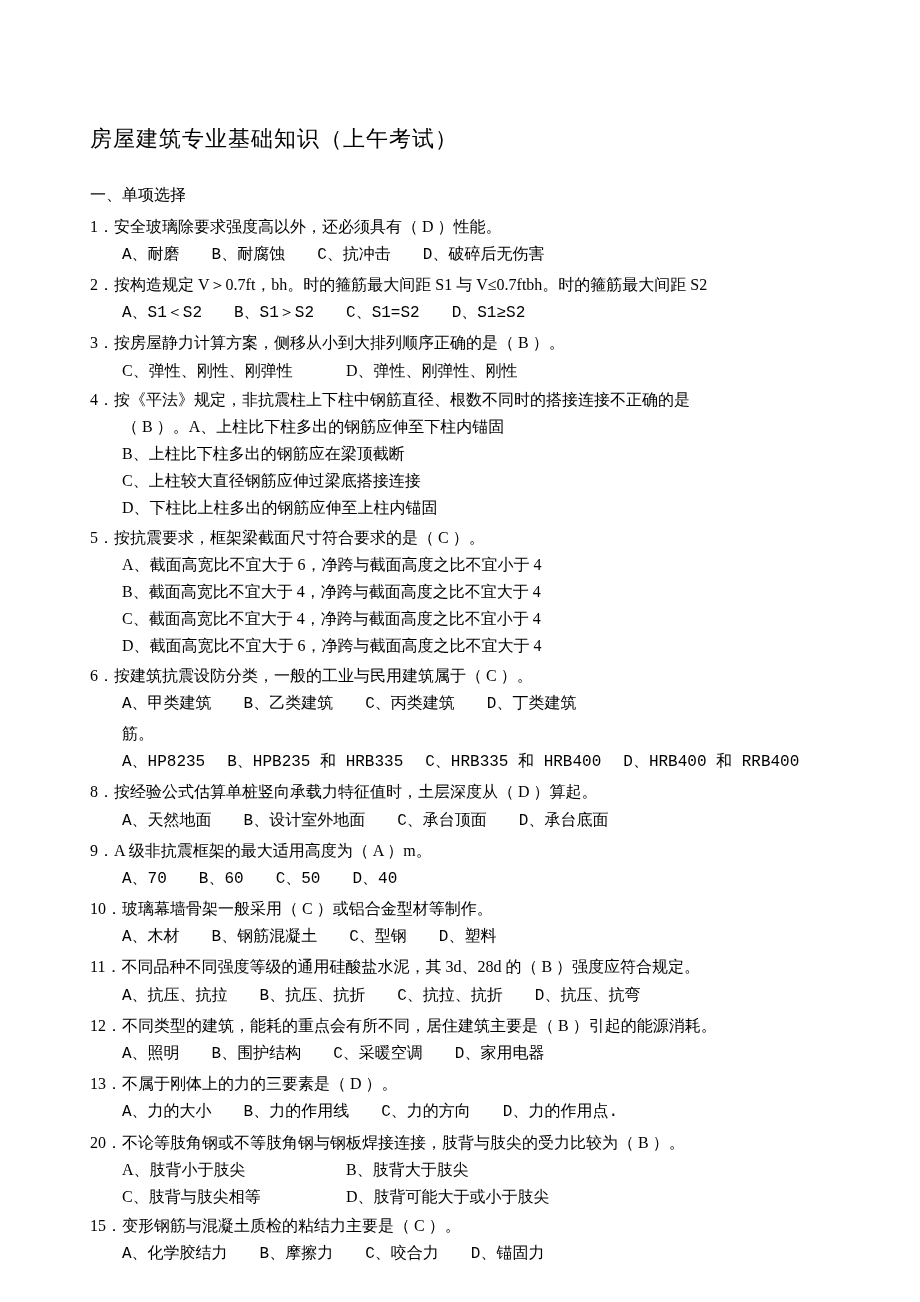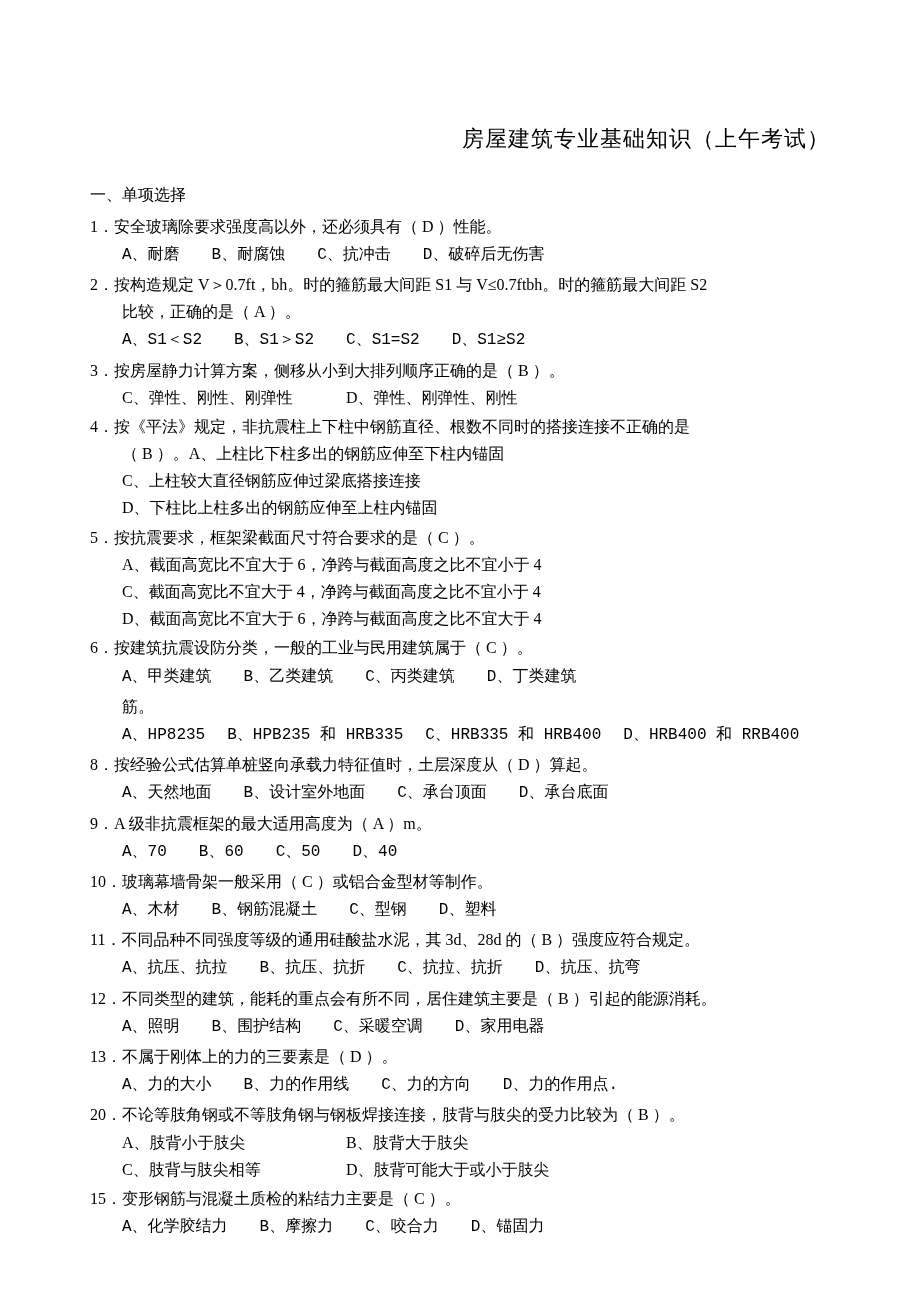--- a/index.html
+++ b/index.html
@@ -7,21 +7,21 @@
     font-size: 16px;
     line-height: 1.7;
     color: #000;
     background: #fff;
     width: 920px;
     margin: 0;
     padding: 120px 90px 60px 90px;
     box-sizing: border-box;
   }
   .title {
-    text-align: right;
+    text-align: left;
     font-size: 22px;
     margin-bottom: 24px;
     letter-spacing: 1px;
   }
   .section-head {
     margin-bottom: 4px;
   }
   .question {
     margin-bottom: 2px;
   }
@@ -61,21 +61,20 @@
   <div class="options">
     <span>A、耐磨</span>
     <span>B、耐腐蚀</span>
     <span>C、抗冲击</span>
     <span>D、破碎后无伤害</span>
   </div>
 </div>
 
 <div class="question">
   <div class="q-text">2．按构造规定 V＞0.7ft，bh。时的箍筋最大间距 S1 与 V≤0.7ftbh。时的箍筋最大间距 S2</div>
-  <div class="q-cont">比较，正确的是（ A ）。</div>
   <div class="options">
     <span>A、S1＜S2</span>
     <span>B、S1＞S2</span>
     <span>C、S1=S2</span>
     <span>D、S1≥S2</span>
   </div>
 </div>
 
 <div class="question">
   <div class="q-text">3．按房屋静力计算方案，侧移从小到大排列顺序正确的是（ B ）。</div>
@@ -83,27 +82,29 @@
     <div class="row">
       <span>C、弹性、刚性、刚弹性</span>
       <span>D、弹性、刚弹性、刚性</span>
     </div>
   </div>
 </div>
 
 <div class="question">
   <div class="q-text">4．按《平法》规定，非抗震柱上下柱中钢筋直径、根数不同时的搭接连接不正确的是</div>
   <div class="q-cont">（ B ）。A、上柱比下柱多出的钢筋应伸至下柱内锚固</div>
+  <div class="q-cont">B、上柱比下柱多出的钢筋应在梁顶截断</div>
   <div class="q-cont">C、上柱较大直径钢筋应伸过梁底搭接连接</div>
   <div class="q-cont">D、下柱比上柱多出的钢筋应伸至上柱内锚固</div>
 </div>
 
 <div class="question">
   <div class="q-text">5．按抗震要求，框架梁截面尺寸符合要求的是（ C ）。</div>
   <div class="q-cont">A、截面高宽比不宜大于 6，净跨与截面高度之比不宜小于 4</div>
+  <div class="q-cont">B、截面高宽比不宜大于 4，净跨与截面高度之比不宜大于 4</div>
   <div class="q-cont">C、截面高宽比不宜大于 4，净跨与截面高度之比不宜小于 4</div>
   <div class="q-cont">D、截面高宽比不宜大于 6，净跨与截面高度之比不宜大于 4</div>
 </div>
 
 <div class="question">
   <div class="q-text">6．按建筑抗震设防分类，一般的工业与民用建筑属于（ C ）。</div>
   <div class="options">
     <span>A、甲类建筑</span>
     <span>B、乙类建筑</span>
     <span>C、丙类建筑</span>

